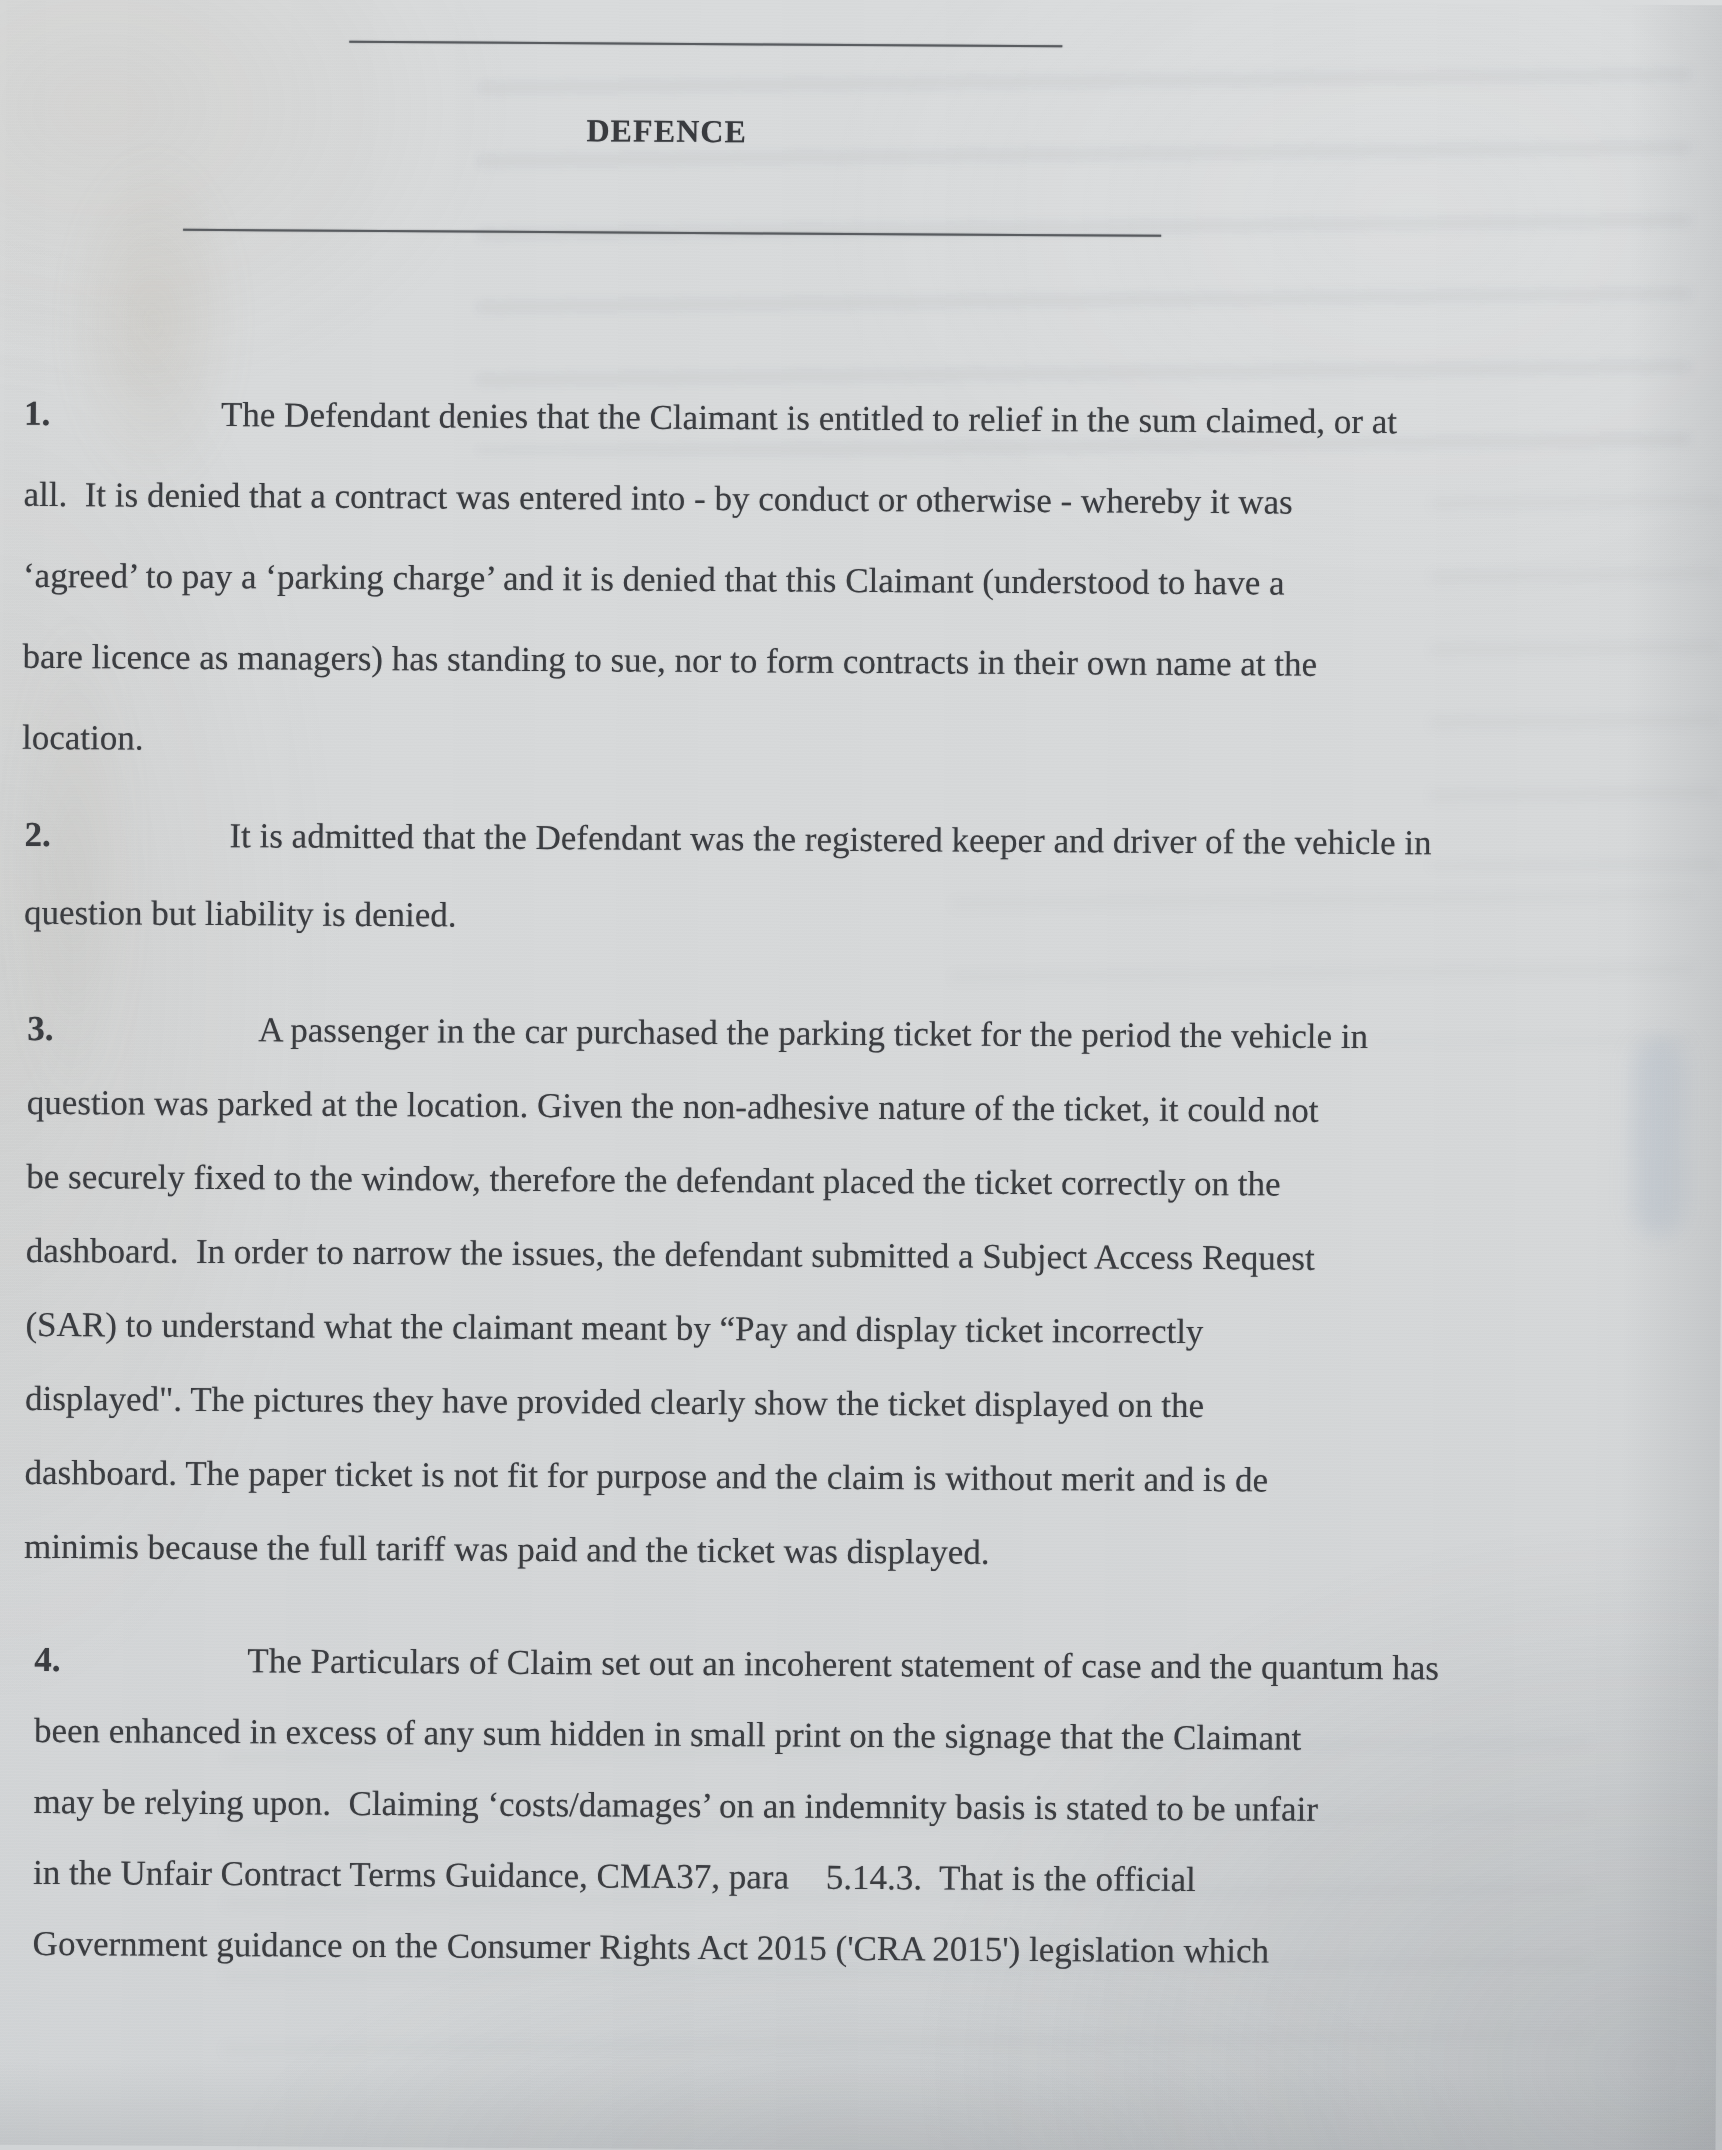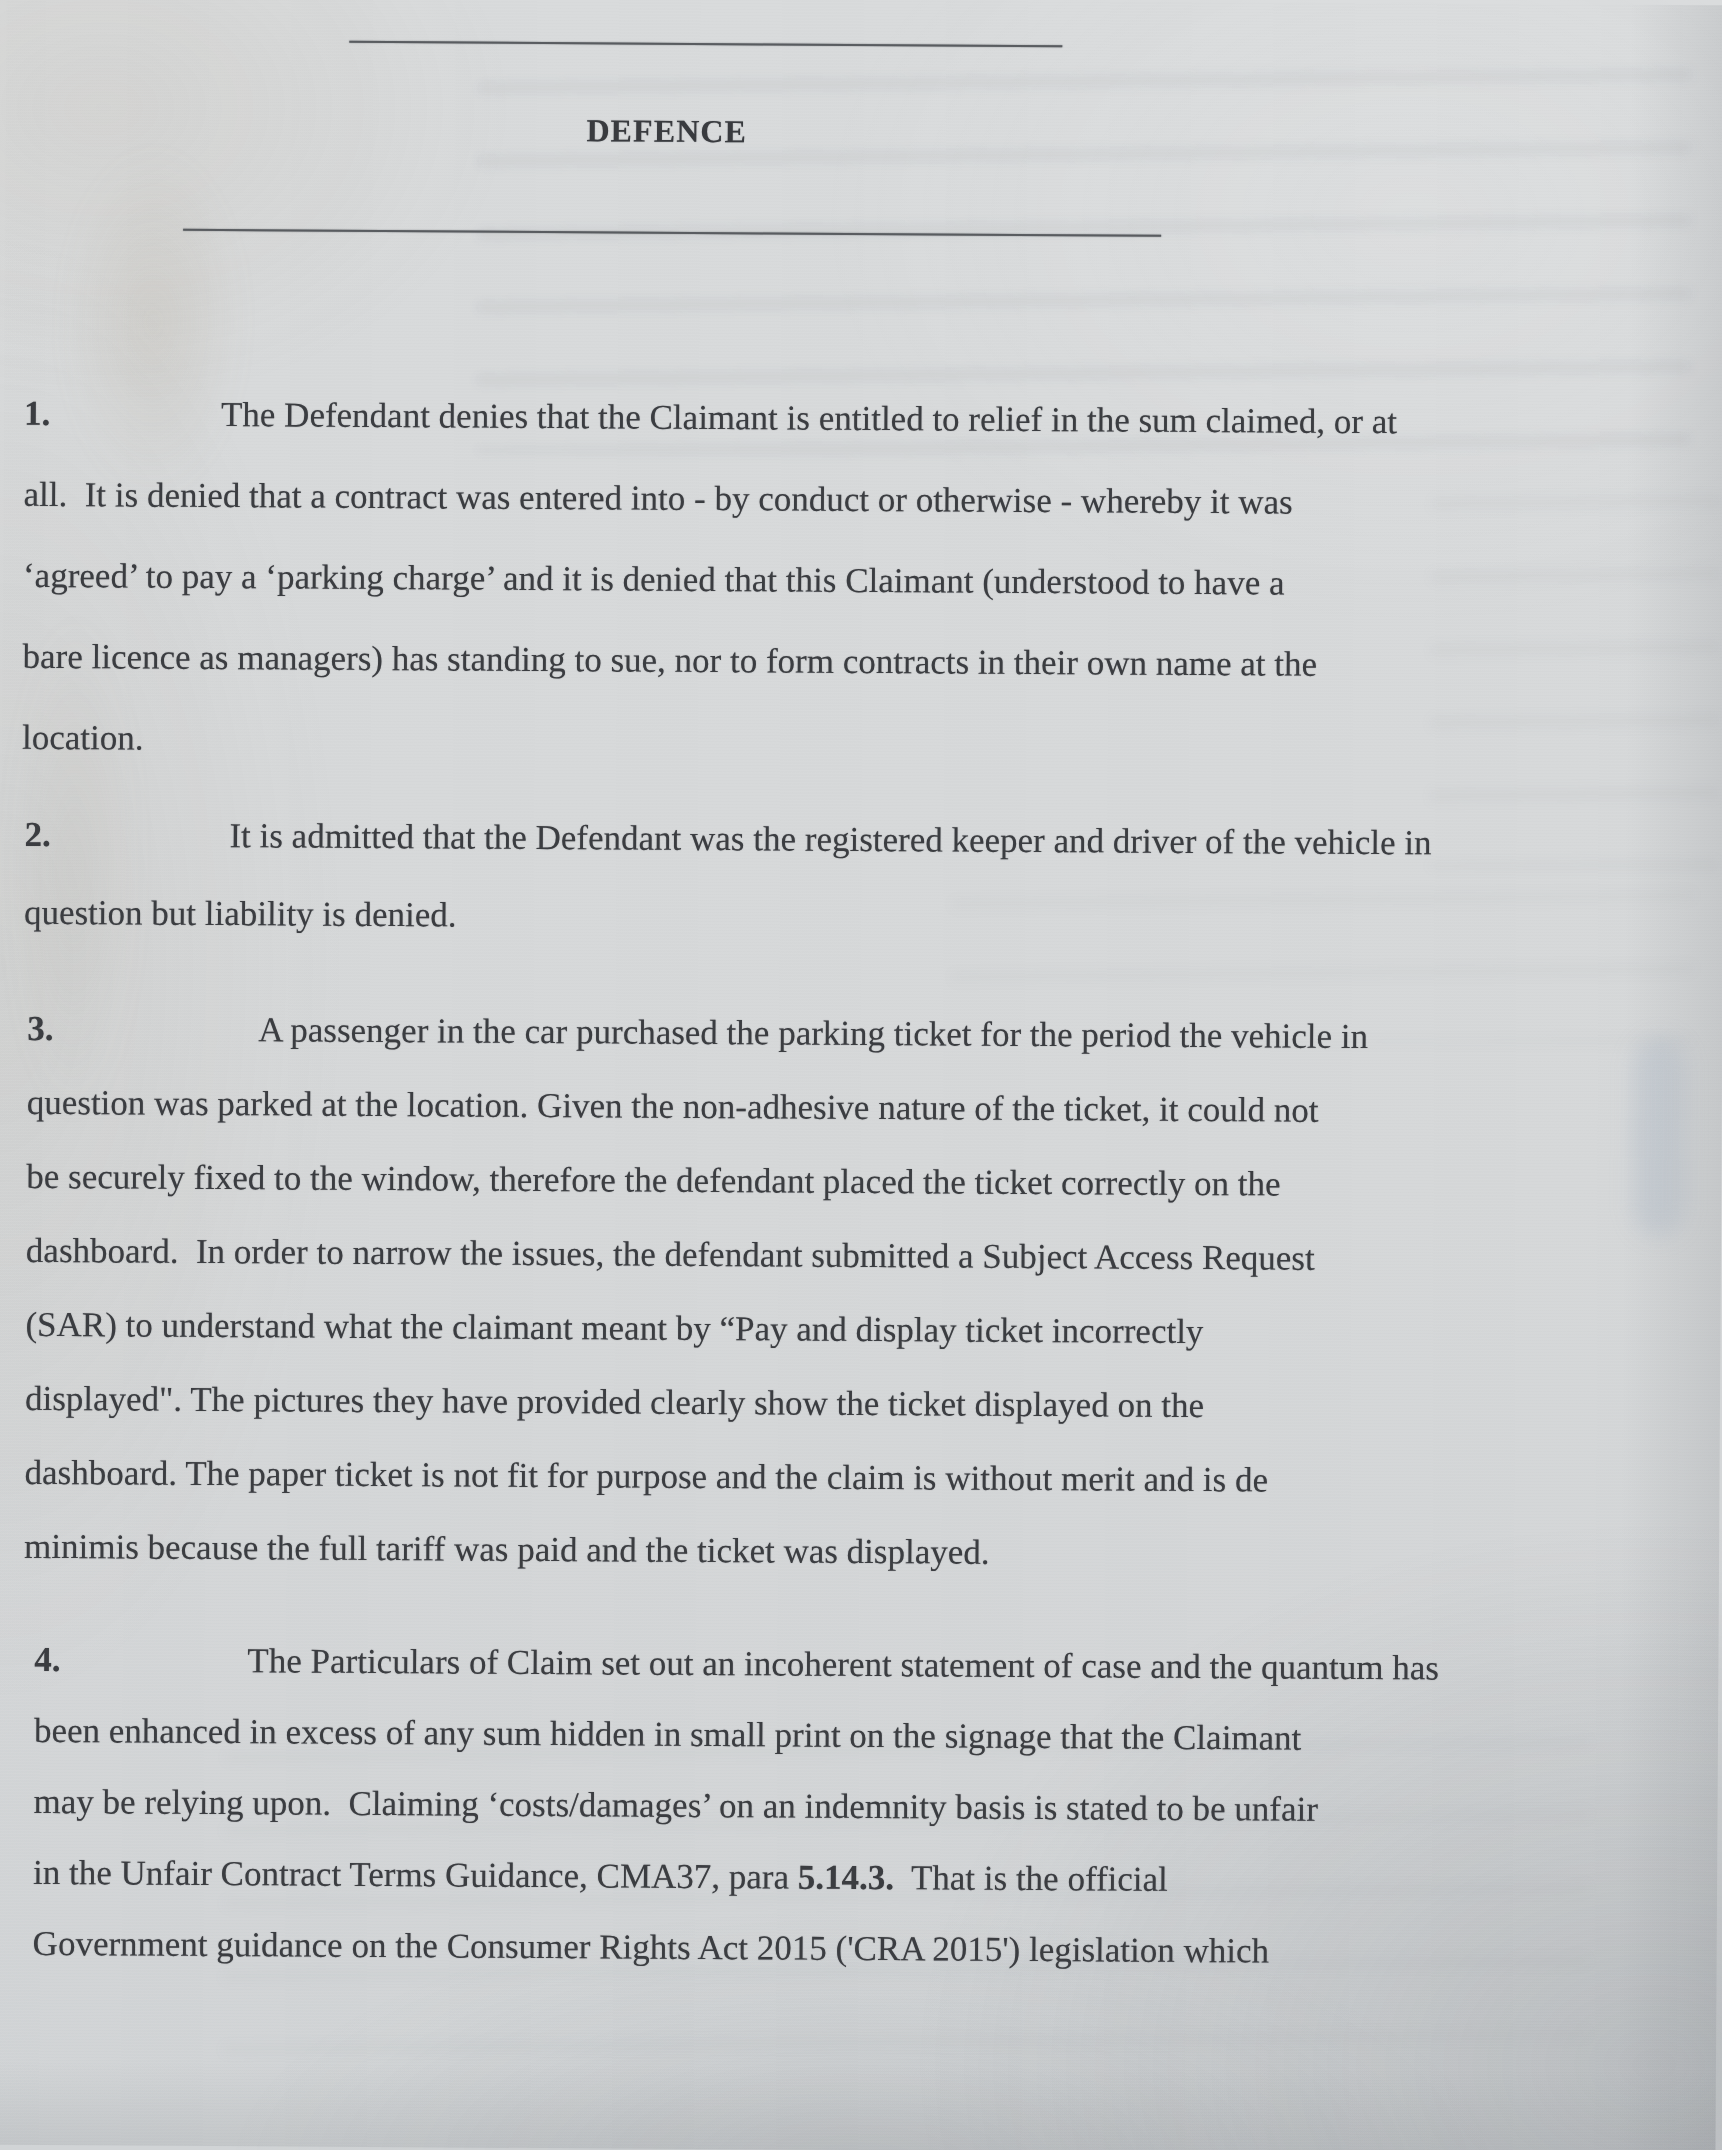--- a/index.html
+++ b/index.html
@@ -116,21 +116,21 @@
   .p3 { left: 27px; top: 1016px; }
   .p4 { left: 38px; top: 1647px; }
   .p1 .line { height: 81px; }
   .p2 .line { height: 78px; }
   .p3 .line { height: 74px;  }
   .p4 .line { height: 71px;  }
   .p1 .pnum { width: 197px; }
   .p2 .pnum { width: 205px; }
   .p3 .pnum { width: 231px; }
   .p4 .pnum { width: 213px; }
-  .bcite { font-weight: 700; }
+  .bcite { font-weight: 400; margin-left: 28px; }
 </style>
 </head>
 <body>
 
 <div class="sheet">
 
   <div class="texture"></div>
   <div class="ghost ghost-lines ghost1"></div>
   <div class="ghost ghost-lines ghost2"></div>
   <div class="ghost ghost-lines ghost3"></div>

